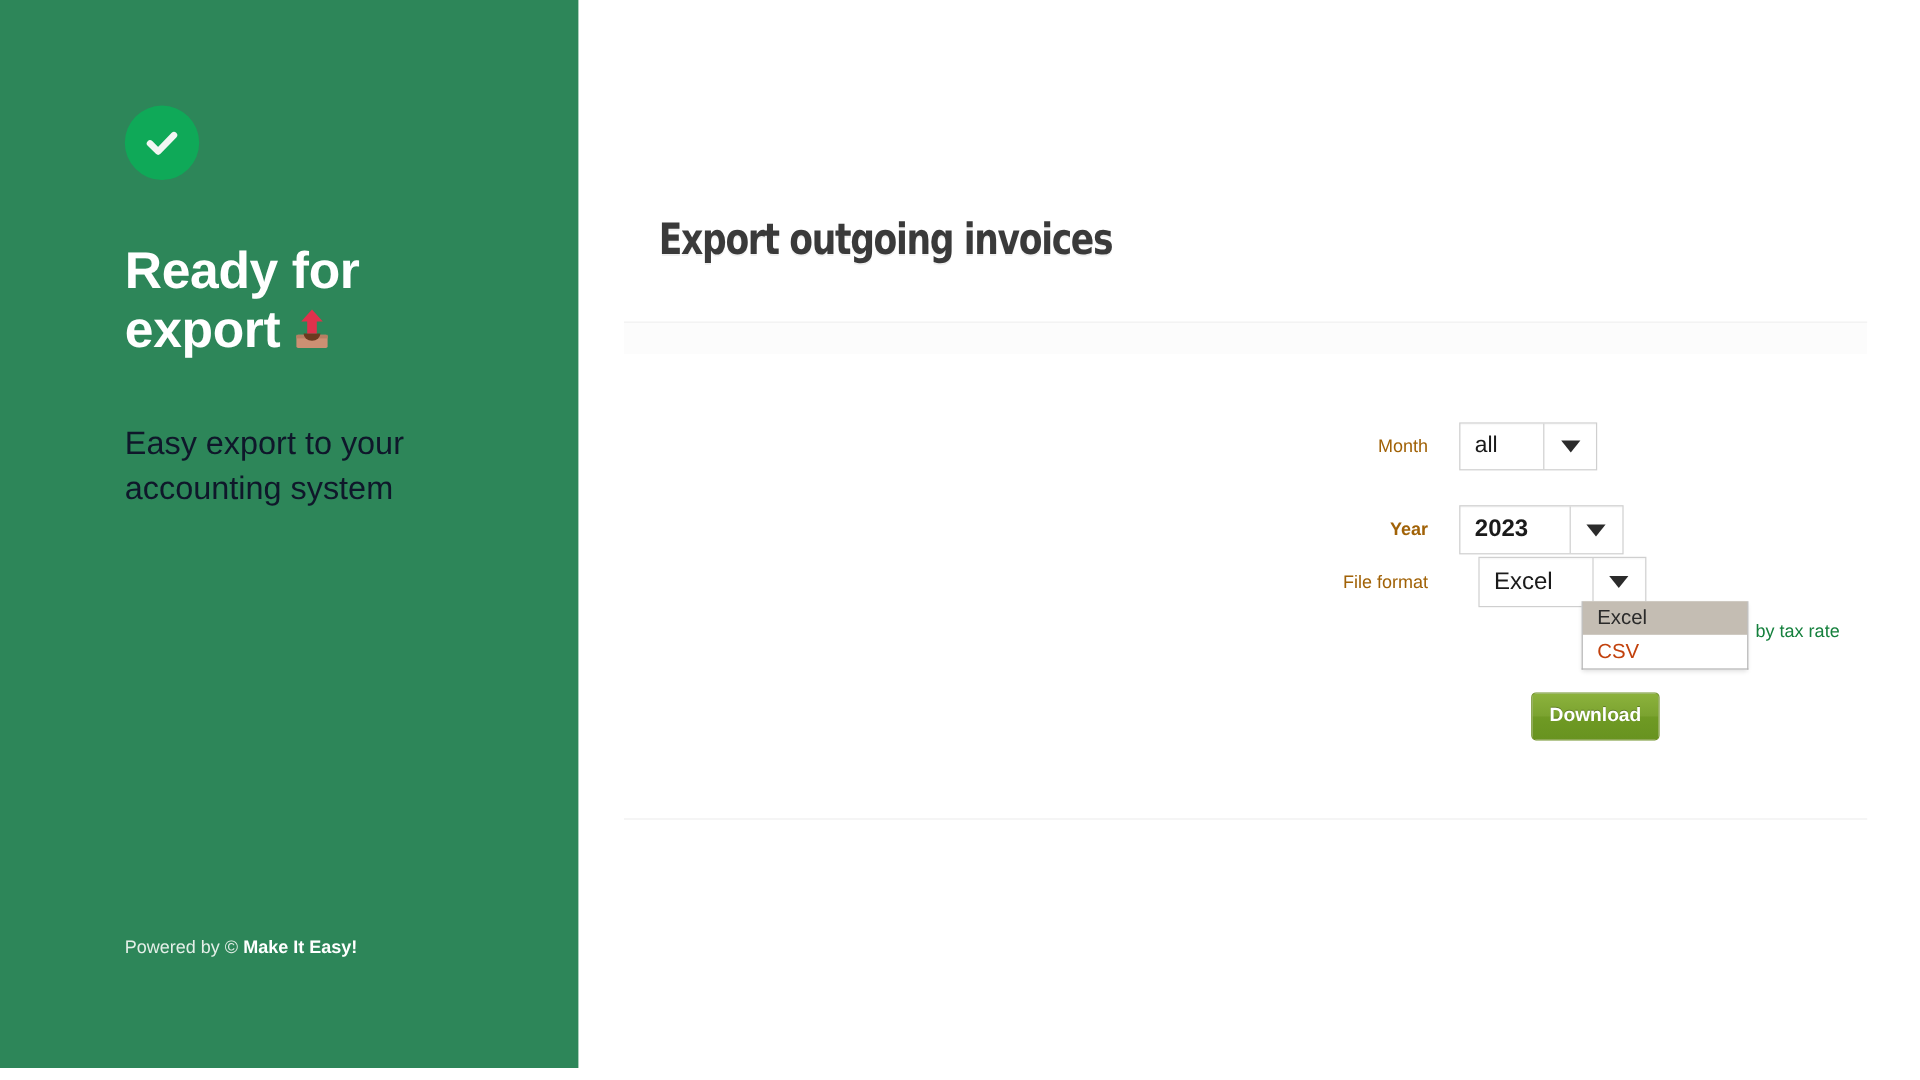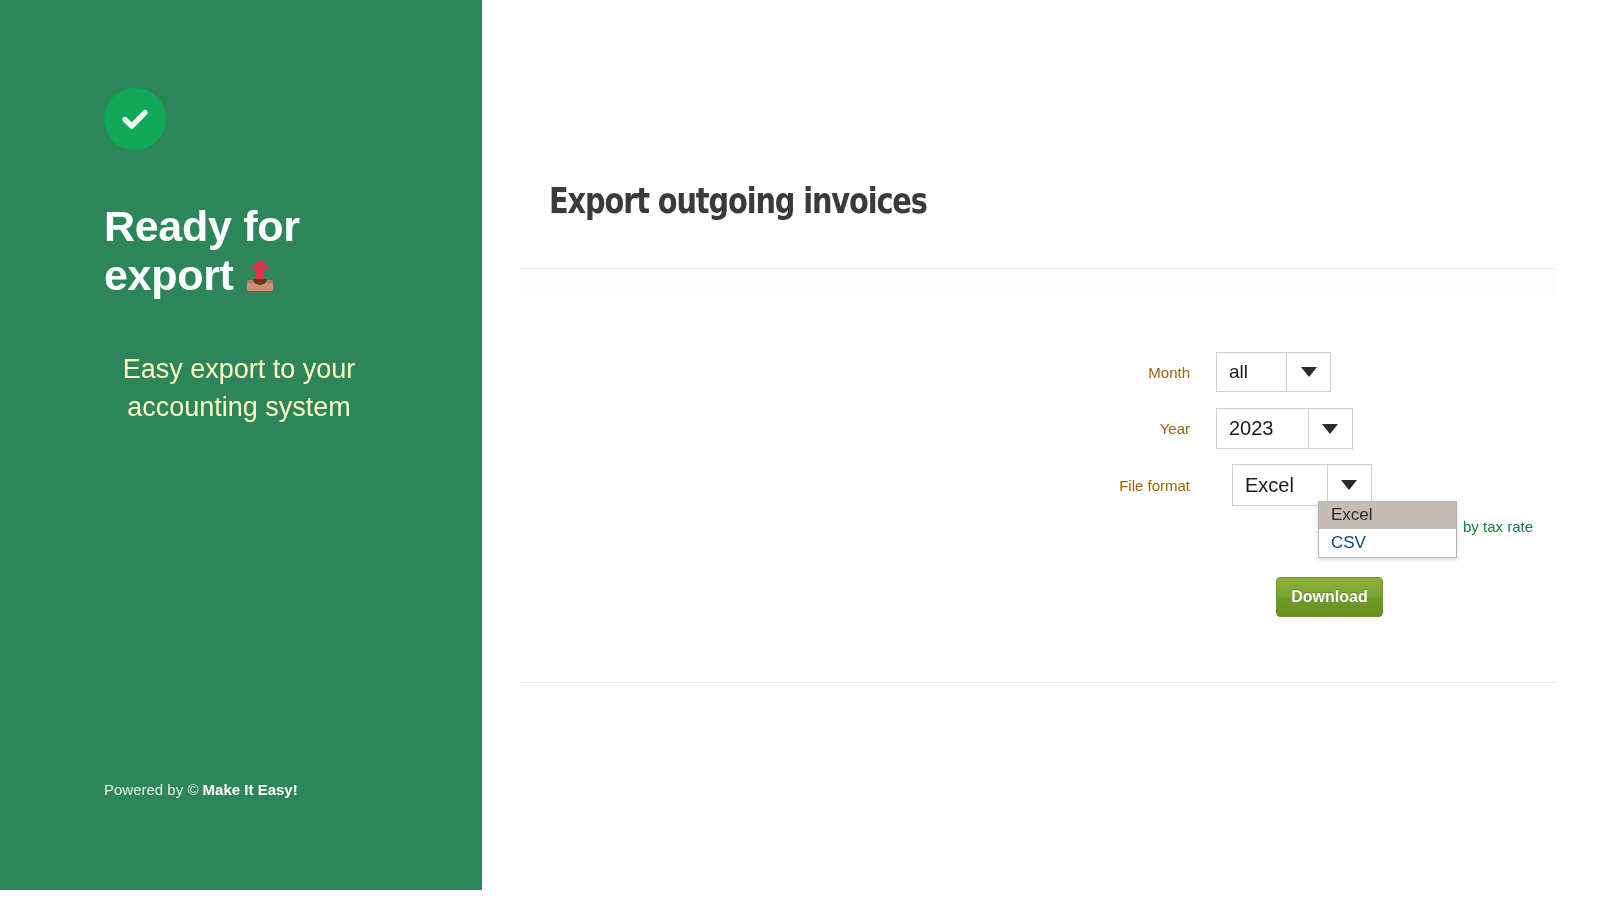--- a/index.html
+++ b/index.html
@@ -49,25 +49,24 @@
   }
   .promo-title .emoji-tray {
     display: inline-block;
     vertical-align: -6px;
     margin-left: 6px;
   }
 
   .promo-sub {
     font-size: 27px;
     line-height: 38px;
-    color: #fef9c3;
+    color: #0f172a;
     margin: 0;
     font-weight: normal;
     max-width: 270px;
-    text-align: center;
   }
 
   .promo-footer {
     position: absolute;
     left: 104px;
     bottom: 92px;
     font-size: 15px;
     color: #e4efe8;
   }
   .promo-footer .brand { font-weight: bold; color: #ffffff; }
@@ -163,21 +162,21 @@
     width: 0; height: 0;
     border-left: 8px solid transparent;
     border-right: 8px solid transparent;
     border-top: 10px solid #2b2b2b;
   }
 
   #row-month { left: 440px; top: 57px; }
   #row-month .select { width: 115px; height: 40px; }
   #row-month .value { width: 71px; }
 
-  #row-year { left: 440px; top: 113px; }
+  #row-year { left: 440px; top: 126px; font-weight: bold; }
   #row-year .select { width: 137px; height: 41px; }
   #row-year .value { width: 92px; font-size: 20px; }
 
   #row-format { left: 440px; top: 169px; gap: 16px; }
   #row-format .select { width: 140px; height: 42px; }
   #row-format .value { width: 95px; font-size: 20px; }
 
   
   .dropdown-list {
     position: absolute;
@@ -185,21 +184,21 @@
     top: 501px;
     width: 139px;
     background: #ffffff;
     border: 1px solid #b4b4b4;
     border-top: none;
     z-index: 40;
     box-shadow: 0 2px 4px rgba(0,0,0,0.14);
   }
   .dropdown-list .opt {
     font-size: 17px;
-    color: #0c4a6e;
+    color: #c2410c;
     padding: 3px 0 4px 12px;
     line-height: 21px;
   }
   .dropdown-list .opt.selected {
     background: #c4bdb3;
     color: #2a2a2a;
   }
 
   .tax-note {
     position: absolute;

